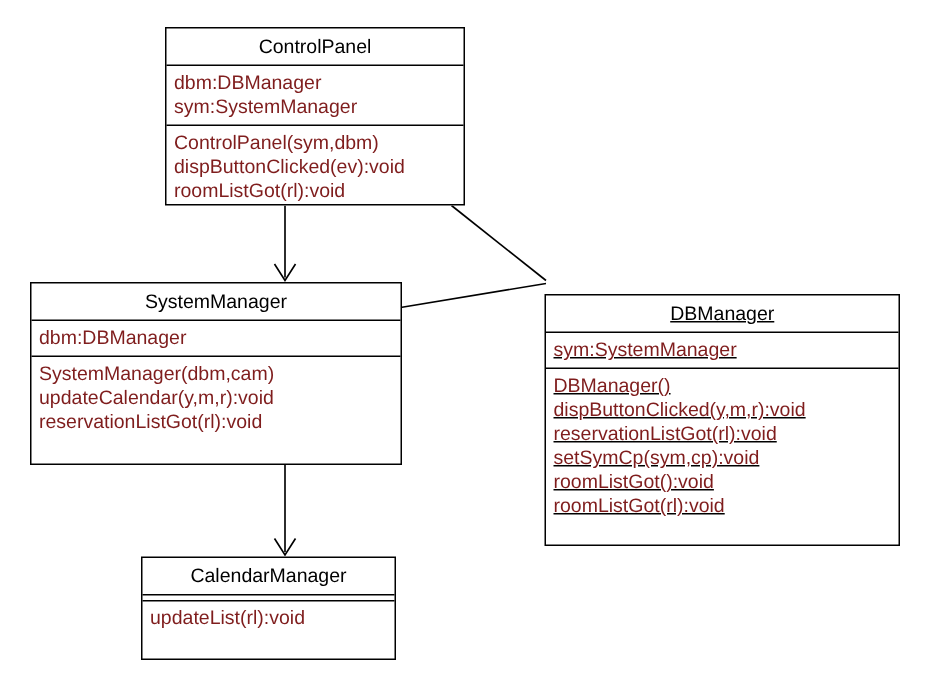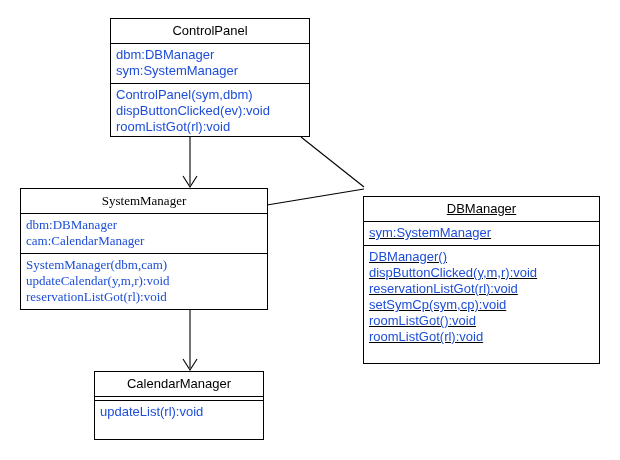--- a/index.html
+++ b/index.html
@@ -49,26 +49,26 @@
   .cls-compartment:last-child {
     border-bottom: none;
   }
   .cls-compartment.empty {
     padding: 0;
     height: 4px;
   }
   .cls-row {
     font-size: 13px;
     line-height: 16px;
-    color: #1d4ed8;
+    color: #7f1d1d;
     white-space: nowrap;
   }
   
   #class-controlpanel  { left: 110px; top: 18px;  width: 200px; height: 119px; }
-  #class-systemmanager { left: 20px;  top: 188px; width: 248px; height: 122px; font-family: Liberation Serif, serif; }
+  #class-systemmanager { left: 20px;  top: 188px; width: 248px; height: 122px; }
   #class-dbmanager     { left: 363px; top: 196px; width: 237px; height: 168px; text-decoration: underline; }
   #class-calendarmanager { left: 94px; top: 371px; width: 170px; height: 69px; }
 </style>
 </head>
 <body>
 
 <div id="canvas">
 
   <svg id="edge-layer" viewBox="0 0 620 460" width="620" height="460" xmlns="http://www.w3.org/2000/svg">
 
@@ -101,21 +101,20 @@
       <div class="cls-row">ControlPanel(sym,dbm)</div>
       <div class="cls-row">dispButtonClicked(ev):void</div>
       <div class="cls-row">roomListGot(rl):void</div>
     </div>
   </div>
 
   <div class="uml-class" id="class-systemmanager">
     <div class="cls-name">SystemManager</div>
     <div class="cls-compartment">
       <div class="cls-row">dbm:DBManager</div>
-      <div class="cls-row">cam:CalendarManager</div>
     </div>
     <div class="cls-compartment">
       <div class="cls-row">SystemManager(dbm,cam)</div>
       <div class="cls-row">updateCalendar(y,m,r):void</div>
       <div class="cls-row">reservationListGot(rl):void</div>
     </div>
   </div>
 
   <div class="uml-class" id="class-dbmanager">
     <div class="cls-name">DBManager</div>

